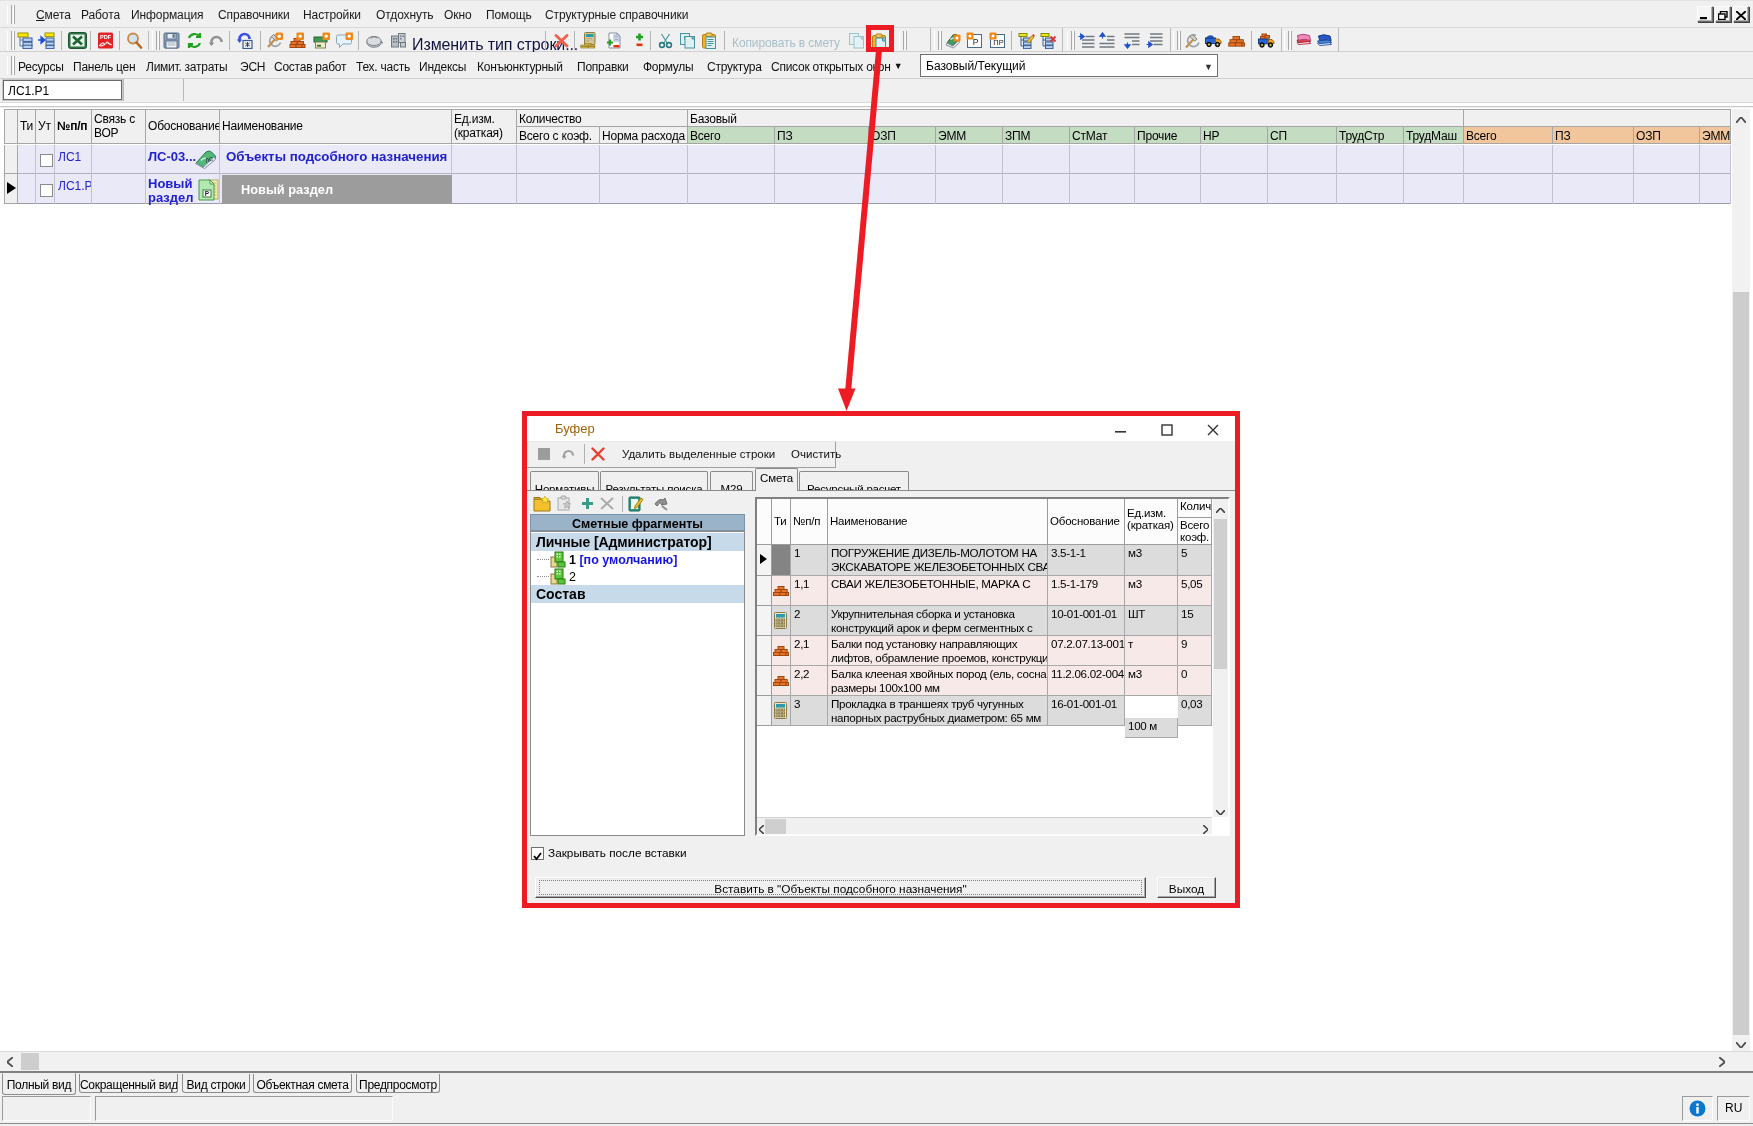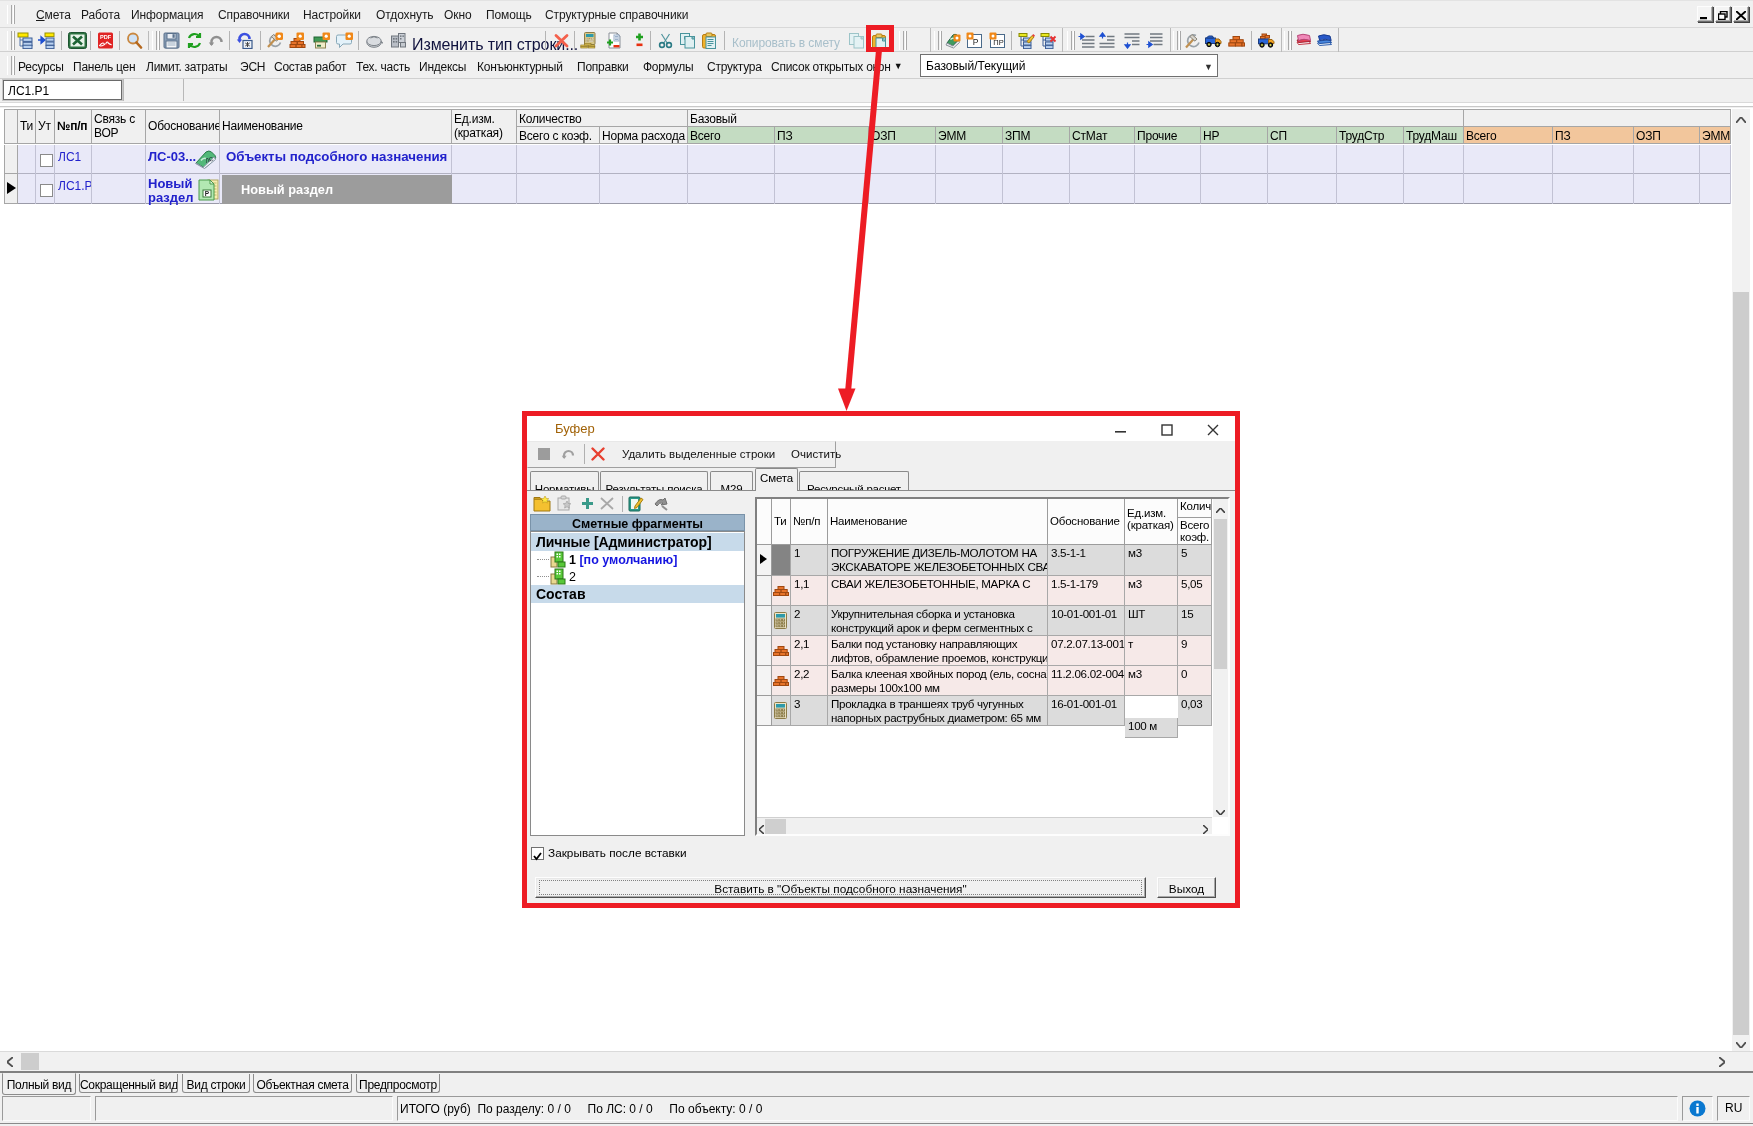--- a/index.html
+++ b/index.html
@@ -522,21 +522,20 @@
 <div id="bottomtabs">
   <div class="btab" style="left:2px;width:74px;border-top:1px solid #f0f0f0;margin-top:-1px;height:22px;z-index:2;">Полный вид</div>
   <div class="btab" style="left:79px;width:99px;">Сокращенный вид</div>
   <div class="btab" style="left:182px;width:68px;">Вид строки</div>
   <div class="btab" style="left:253px;width:99px;">Объектная смета</div>
   <div class="btab" style="left:356px;width:84px;">Предпросмотр</div>
 </div>
 <div id="statusbar">
   <div class="spanel" style="left:2px;width:89px;"></div>
   <div class="spanel" style="left:95px;width:298px;"></div>
-  <div class="spanel" style="left:397px;width:1281px;padding:5px 0 0 2px;">ИТОГО (руб)&nbsp; По разделу: 0 / 0&nbsp;&nbsp;&nbsp;&nbsp;&nbsp;По ЛС: 0 / 0&nbsp;&nbsp;&nbsp;&nbsp;&nbsp;По объекту: 0 / 0</div>
   <div class="spanel" style="left:1682px;width:31px;"><svg width="17" height="17" viewBox="0 0 17 17" style="margin:3px 0 0 6px">
         <circle cx="8.5" cy="8.5" r="8" fill="#0a78d0"></circle>
         <rect x="7.3" y="7" width="2.4" height="6.5" fill="#fff"></rect>
         <rect x="7.3" y="3.5" width="2.4" height="2.4" fill="#fff"></rect>
       </svg></div>
   <div class="spanel" style="left:1717px;width:33px;padding:4px 0 0 7px;">RU</div>
 </div>
 <div id="bottomline"></div>
 <svg id="annot" style="position:absolute;left:0;top:0;width:1753px;height:1126px;pointer-events:none;z-index:50" viewBox="0 0 1753 1126">
   <rect x="868.5" y="27.5" width="23" height="22" fill="none" stroke="#ed1c24" stroke-width="5"></rect>

